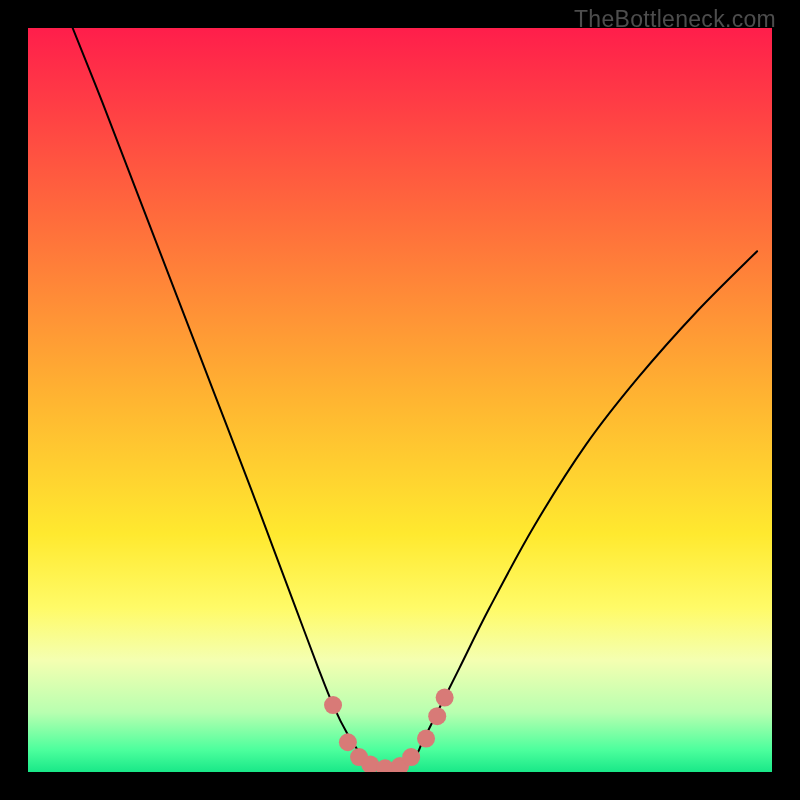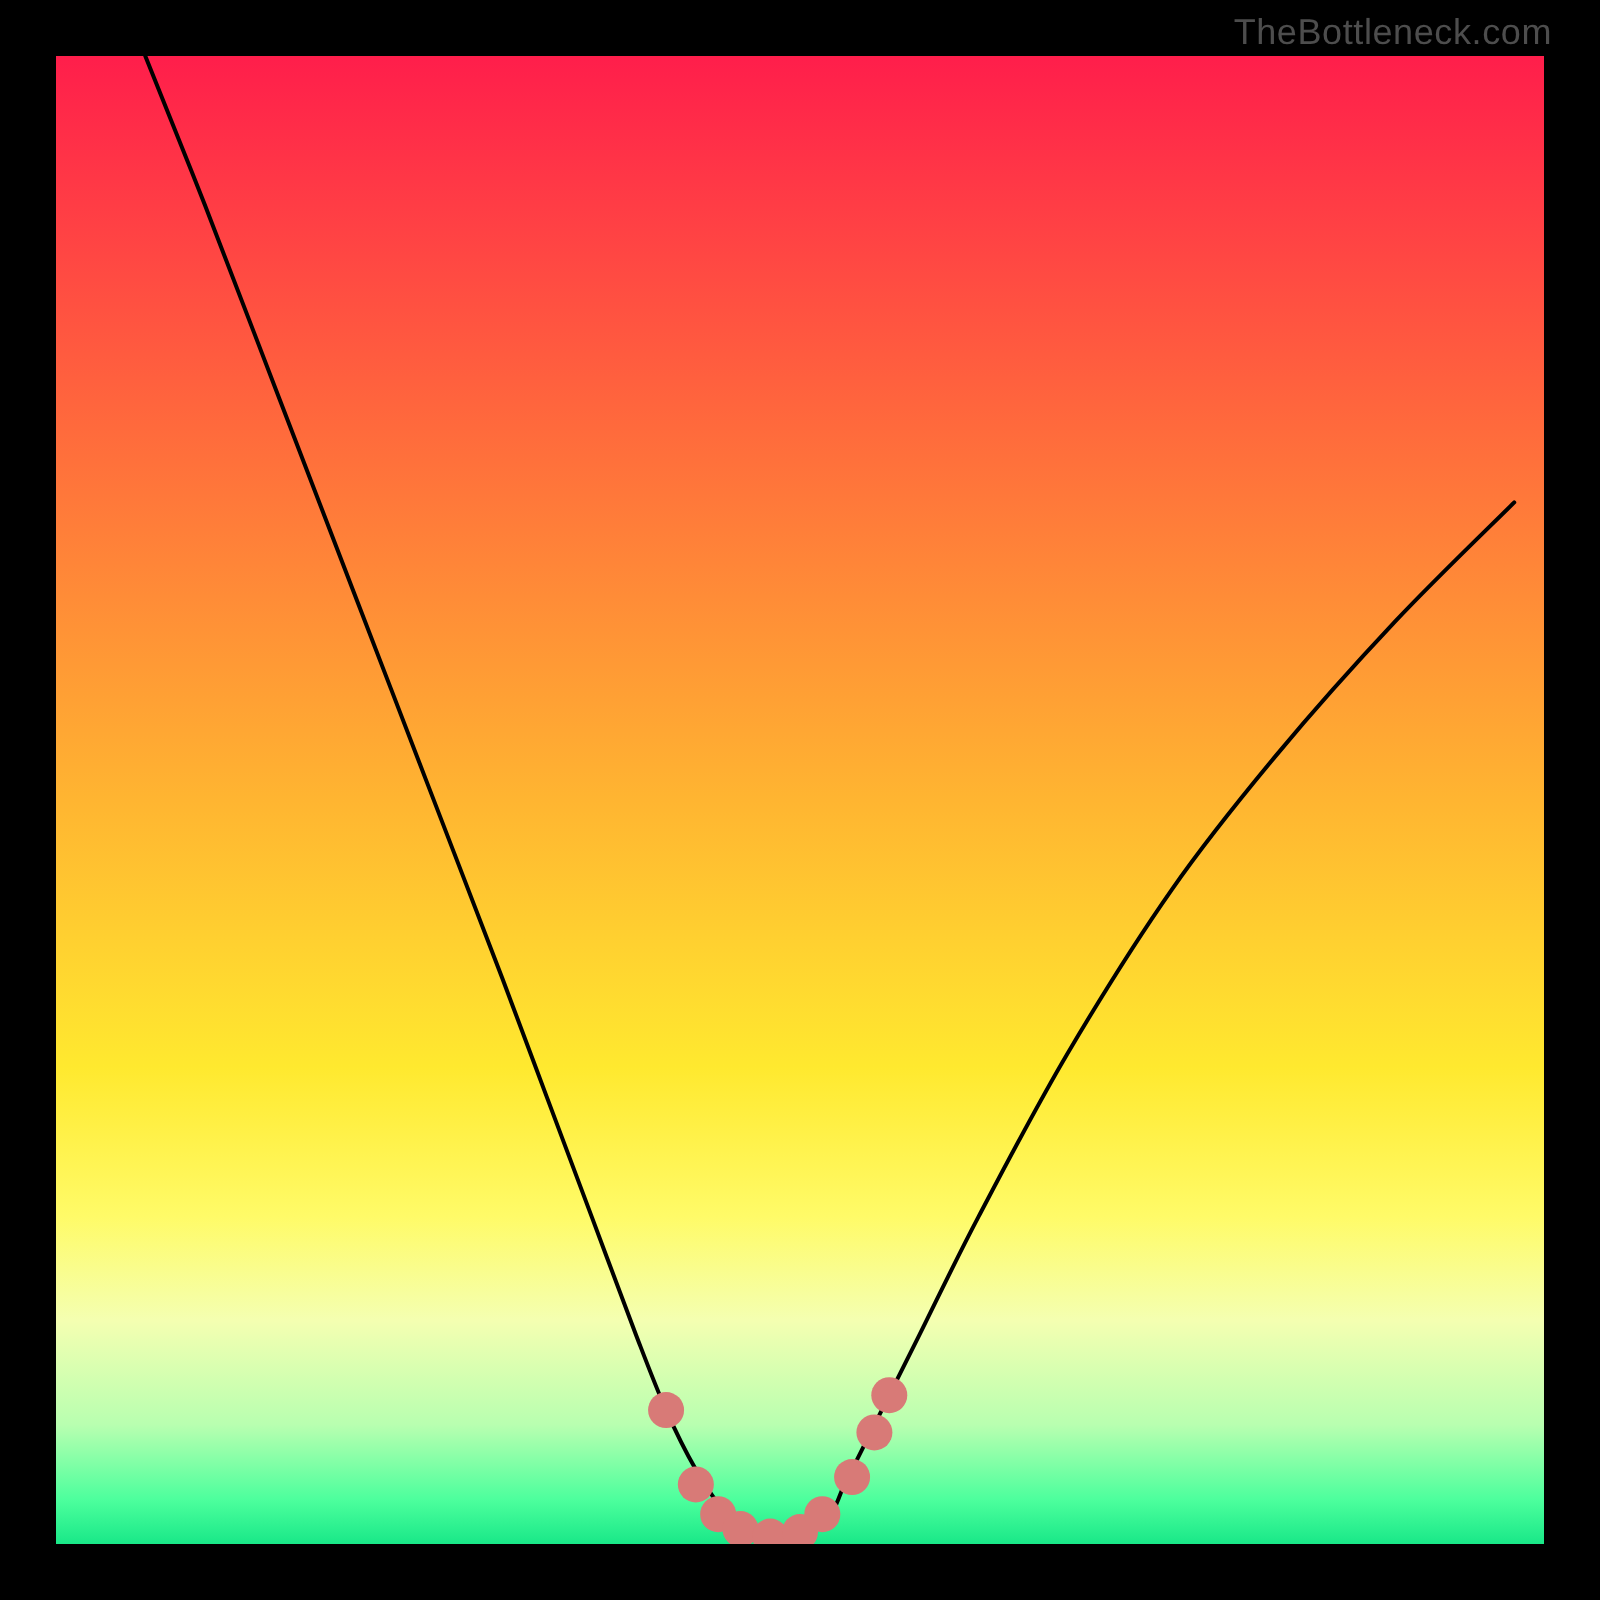--- a/index.html
+++ b/index.html
@@ -1,17 +1,17 @@
 <!DOCTYPE html>
 <html><head>
 <meta charset="utf-8">
 <style>
   * { margin: 0; padding: 0; box-sizing: border-box; }
   body { width: 800px; height: 800px; background: #000; position: relative; font-family: Arial, sans-serif; }
-  .watermark { position: absolute; top: 6px; right: 24px; color: #4d4d4d; font-size: 18px; font-weight: 500; letter-spacing: 0.3px; z-index: 10; }
+  .watermark { position: absolute; top: 6px; right: 24px; color: #4d4d4d; font-size: 23px; font-weight: 500; letter-spacing: 0.3px; z-index: 10; }
   .plot-area { position: absolute; top: 28px; left: 28px; width: 744px; height: 744px; }
   svg { display: block; }
 </style>
 </head>
 <body>
 
 <div class="watermark">TheBottleneck.com</div>
 
 <div class="plot-area">
   <svg id="chart-svg" width="744" height="744" viewBox="0 0 744 744" preserveAspectRatio="none">

